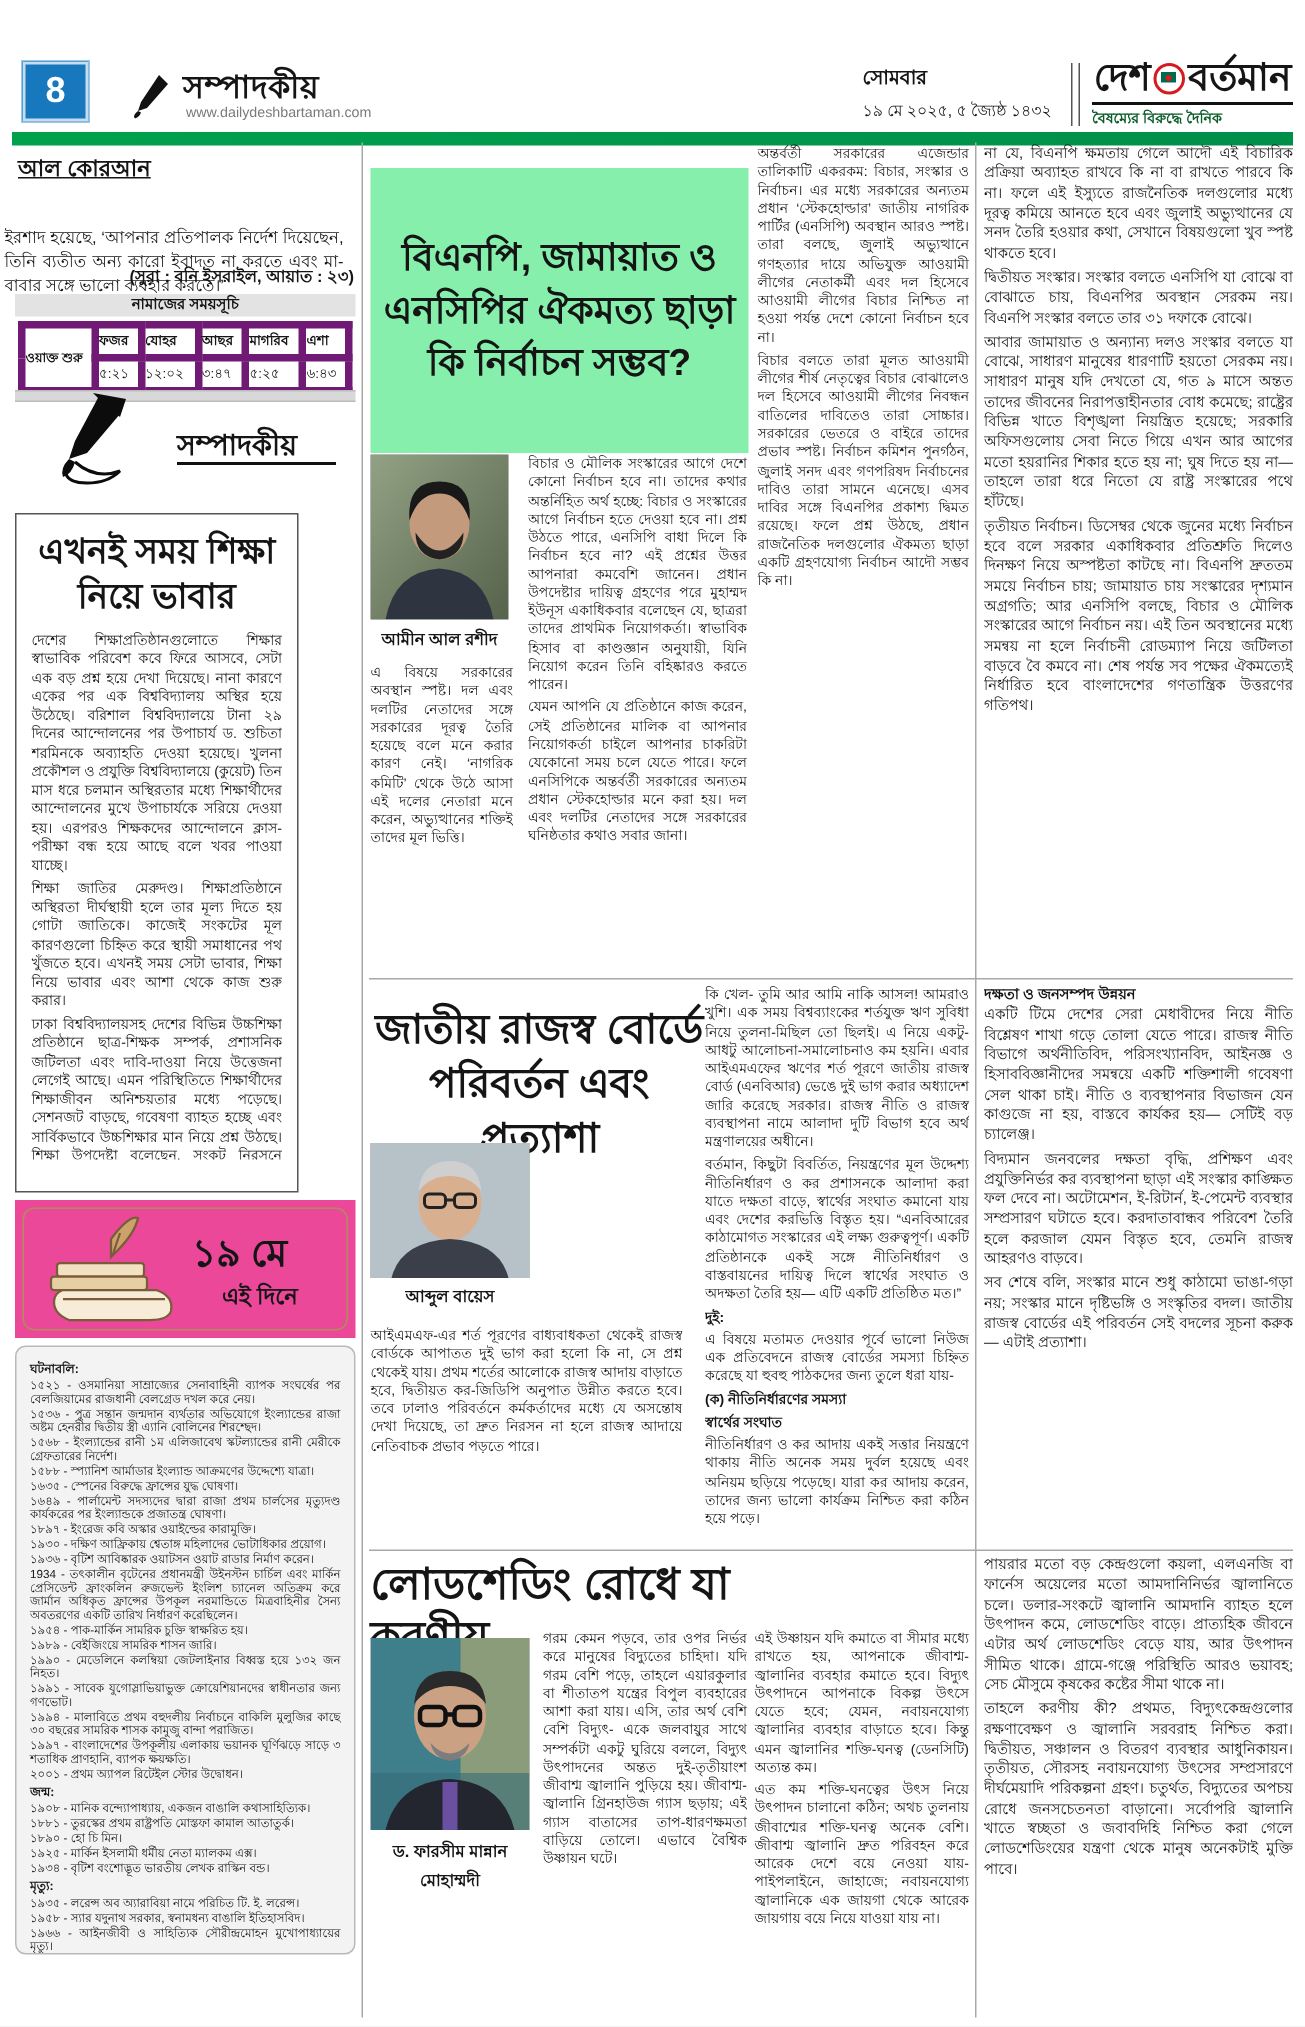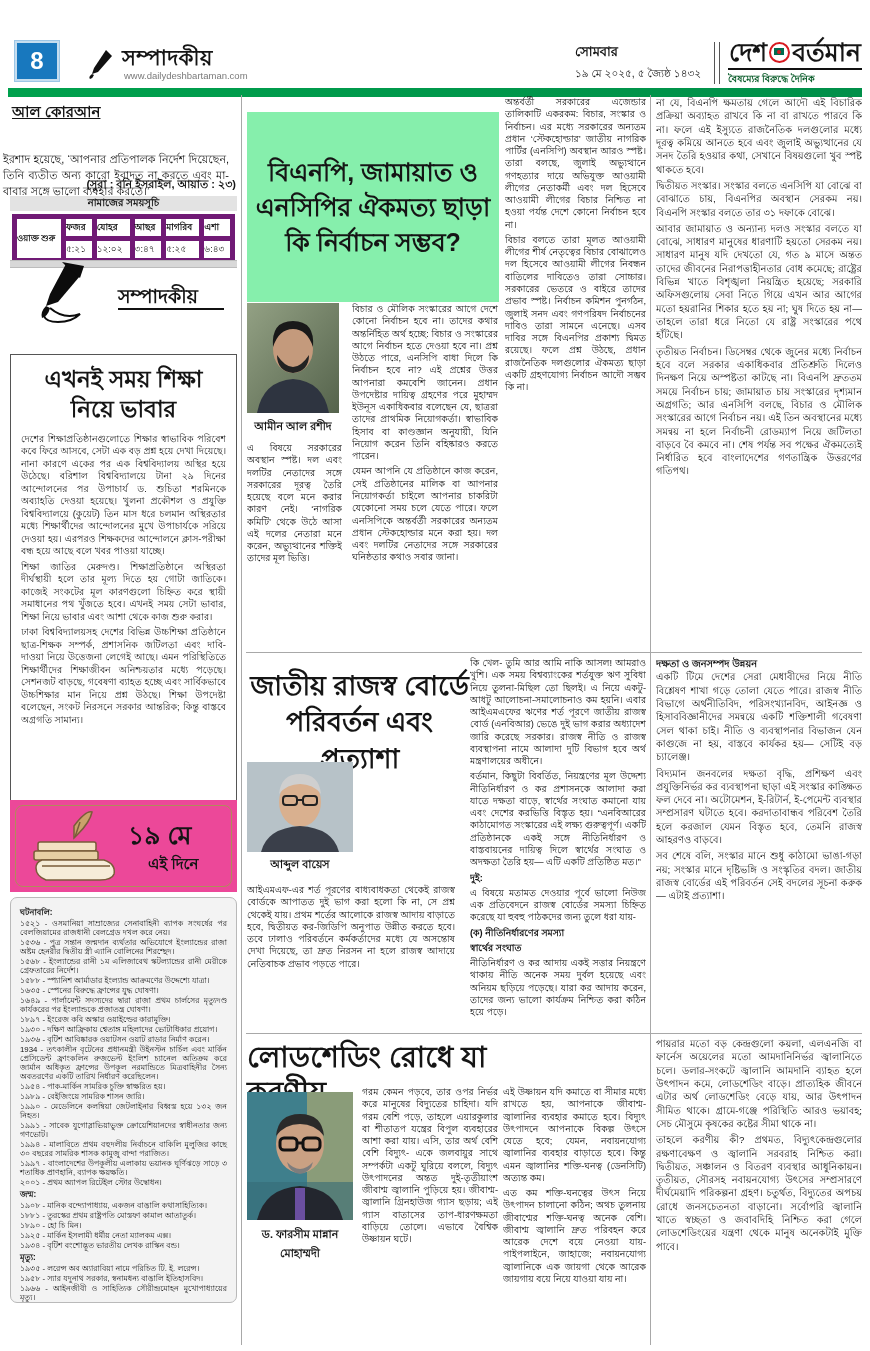--- a/index.html
+++ b/index.html
@@ -35,21 +35,21 @@
   .prayer-head{left:10px;top:196px;width:227px;height:15px;background:#e3e3e3;font-size:10px;font-weight:bold;
                display:flex;align-items:center;justify-content:center;}
   .prayer-table{left:12px;top:214px;width:223px;border-collapse:collapse;}
   .prayer-table td{border:5px solid #701a75;font-size:9px;text-align:left;padding:1px 0;}
   .prayer-table .lbl{font-weight:bold;width:44px;font-size:8.5px;line-height:1.2;}
   .prayer-table .hd{font-weight:bold;}
   .gray-strip{left:10px;top:260px;width:227px;height:6px;background:#d8d8d8;border-top:1px solid #bcbcbc;border-bottom:1px solid #bcbcbc;}
   .quill{left:36px;top:262px;}
   .ed-label{left:118px;top:282px;font-size:19px;font-weight:bold;}
   .ed-underline{left:118px;top:308px;width:106px;height:2px;background:#111;}
-  .editorial-box{left:10px;top:354px;width:227px;height:453px;border:1.5px solid #555;box-sizing:border-box;padding:8px 10px;}
+  .editorial-box{left:10px;top:342px;width:189px;height:453px;border:1.5px solid #555;box-sizing:border-box;padding:8px 10px;}
   .ed-title{font-size:23px;font-weight:bold;text-align:center;line-height:1.3;margin:2px 0 8px 0;}
   .ed-body{font-size:9.4px;line-height:1.33;text-align:justify;overflow:hidden;height:352px;}
   .ed-body p{margin:0 0 3px 0;}
   
   .thisday{left:10px;top:800px;width:227px;height:92px;background:#ec4899;box-sizing:border-box;}
   .thisday-inner{position:absolute;left:5px;top:5px;right:5px;bottom:5px;border:1px solid #b08c5a;border-radius:8px;}
   .td-date{position:absolute;left:118px;top:16px;font-size:25px;font-weight:900;}
   .td-sub{position:absolute;left:138px;top:52px;font-size:15px;font-weight:bold;}
   .td-art{position:absolute;left:10px;top:8px;}
   

